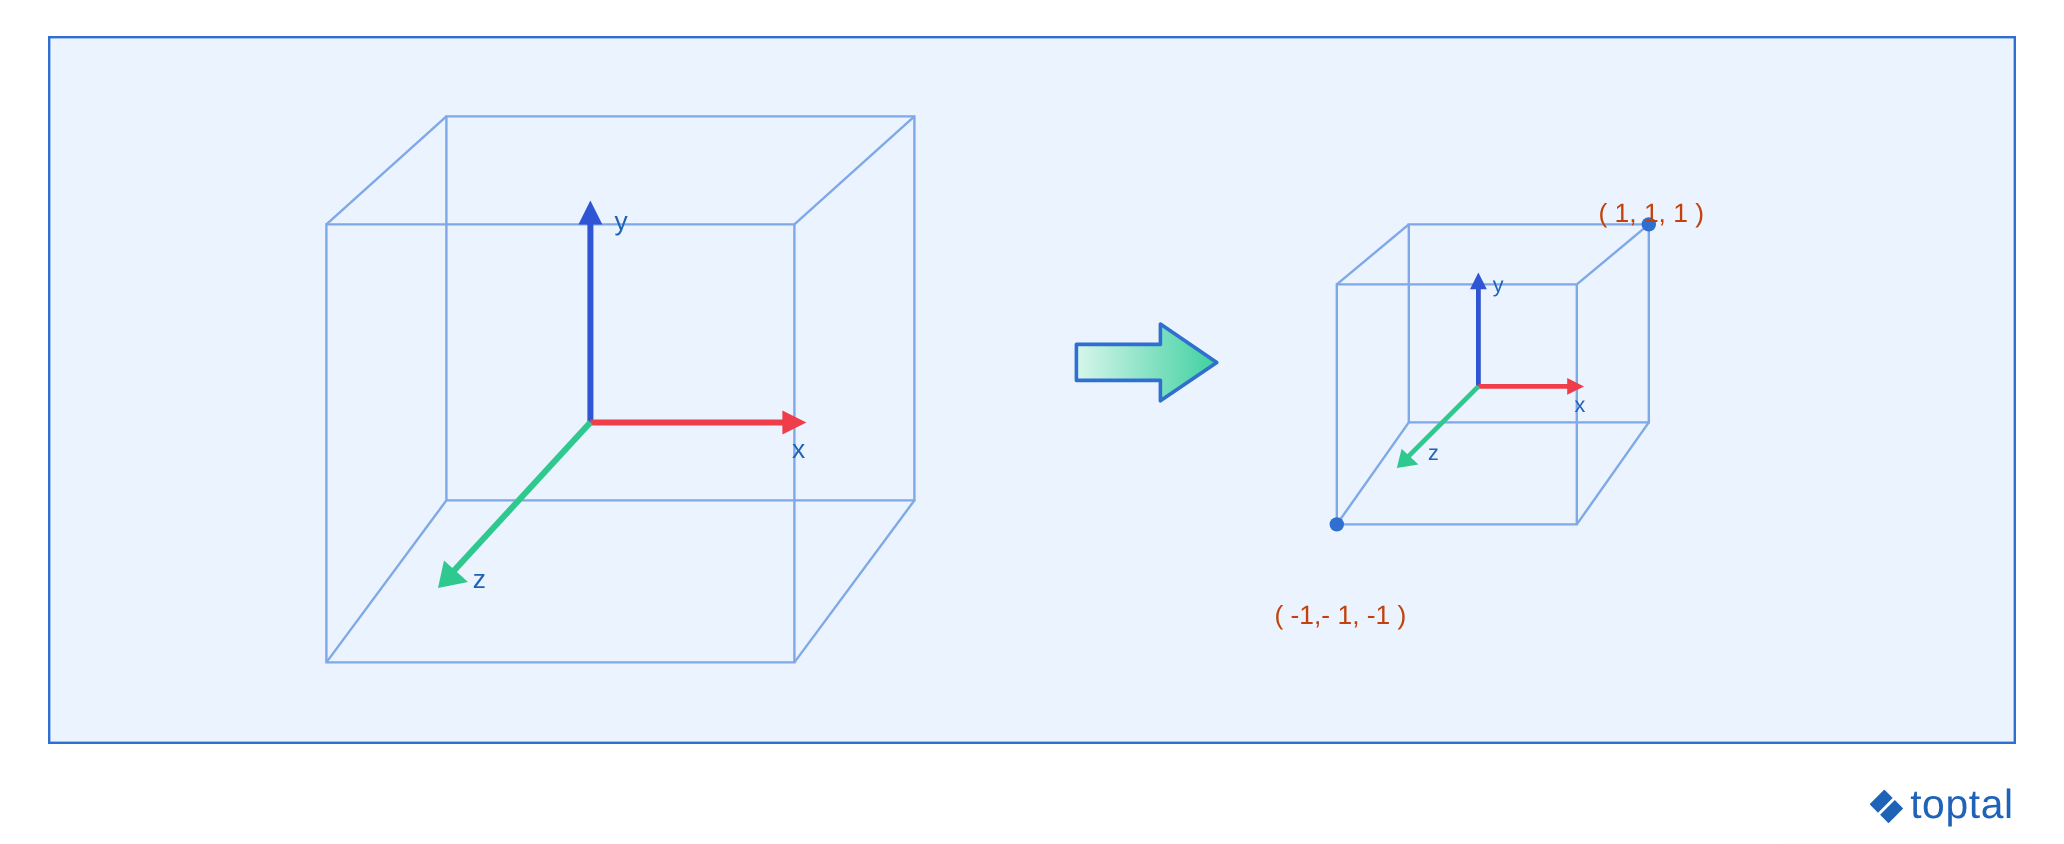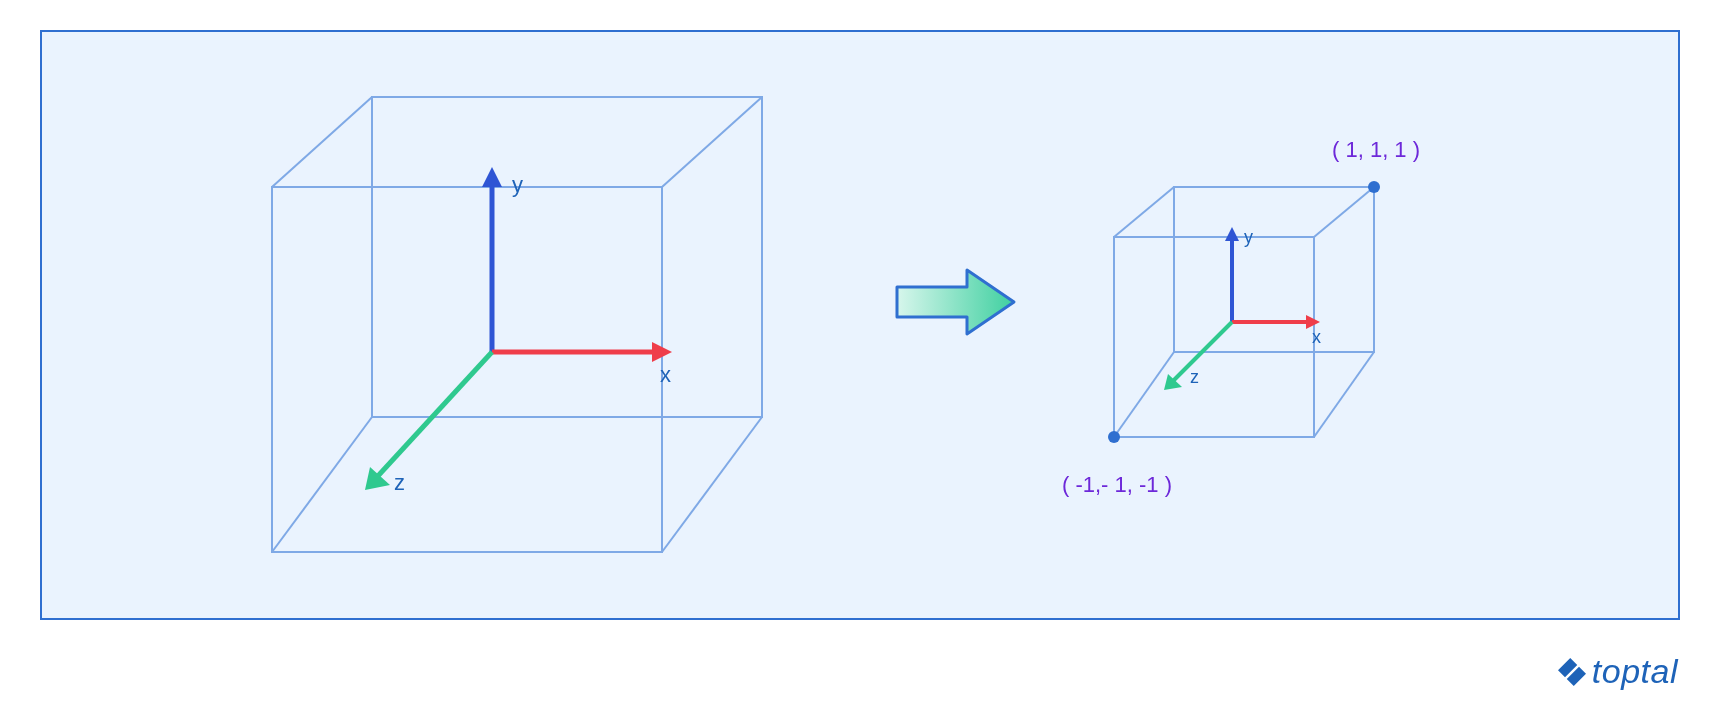--- a/index.html
+++ b/index.html
@@ -34,34 +34,34 @@
     position: absolute;
     font-size: 22px;
     color: #1e63b8;
   }
   .axis-label.small {
     font-size: 18px;
   }
   .coord-label {
     position: absolute;
     font-size: 22px;
-    color: #6d28d9;
+    color: #c2410c;
     white-space: nowrap;
+    margin-top: 28px;
   }
   .brand {
     position: absolute;
     right: 42px;
     bottom: 12px;
     display: flex;
     align-items: center;
     gap: 6px;
     color: #1e63b8;
     font-size: 34px;
     letter-spacing: 0.5px;
-    font-style: italic;
   }
   .brand svg {
     width: 28px;
     height: 28px;
   }
 </style>
 </head>
 <body>
 
 <div class="canvas">

